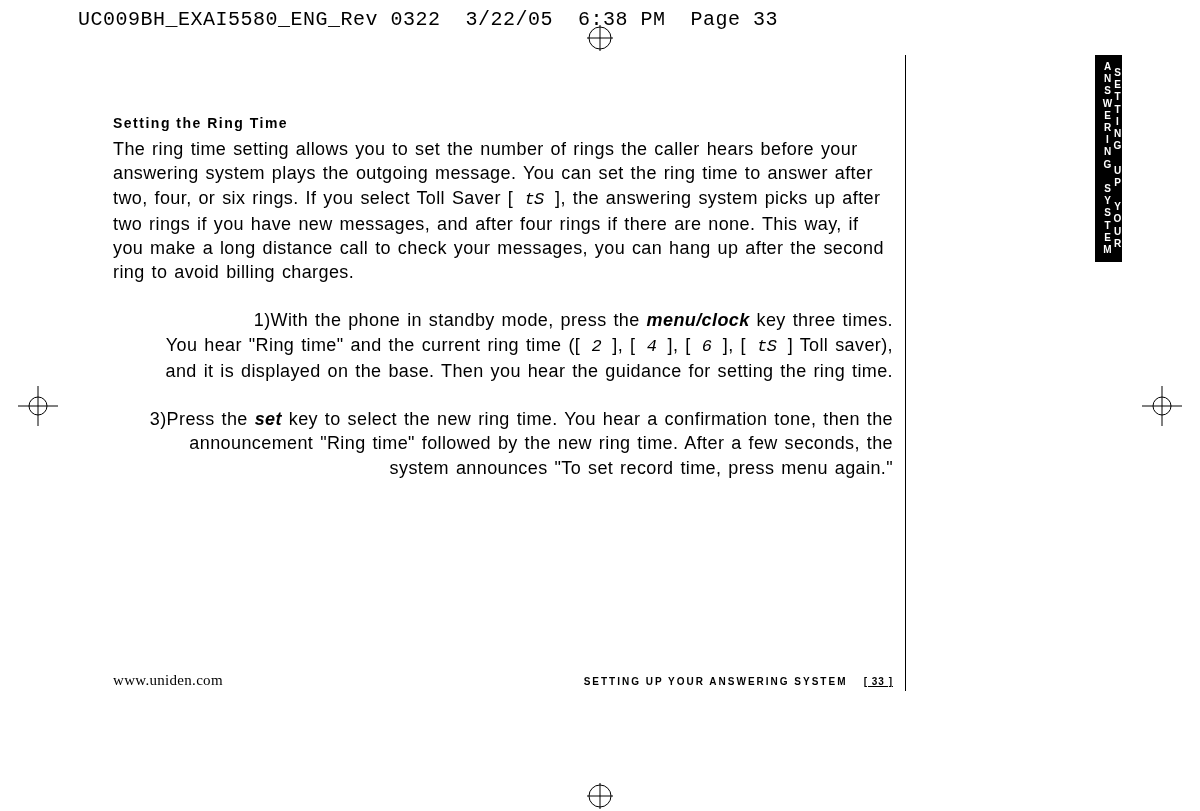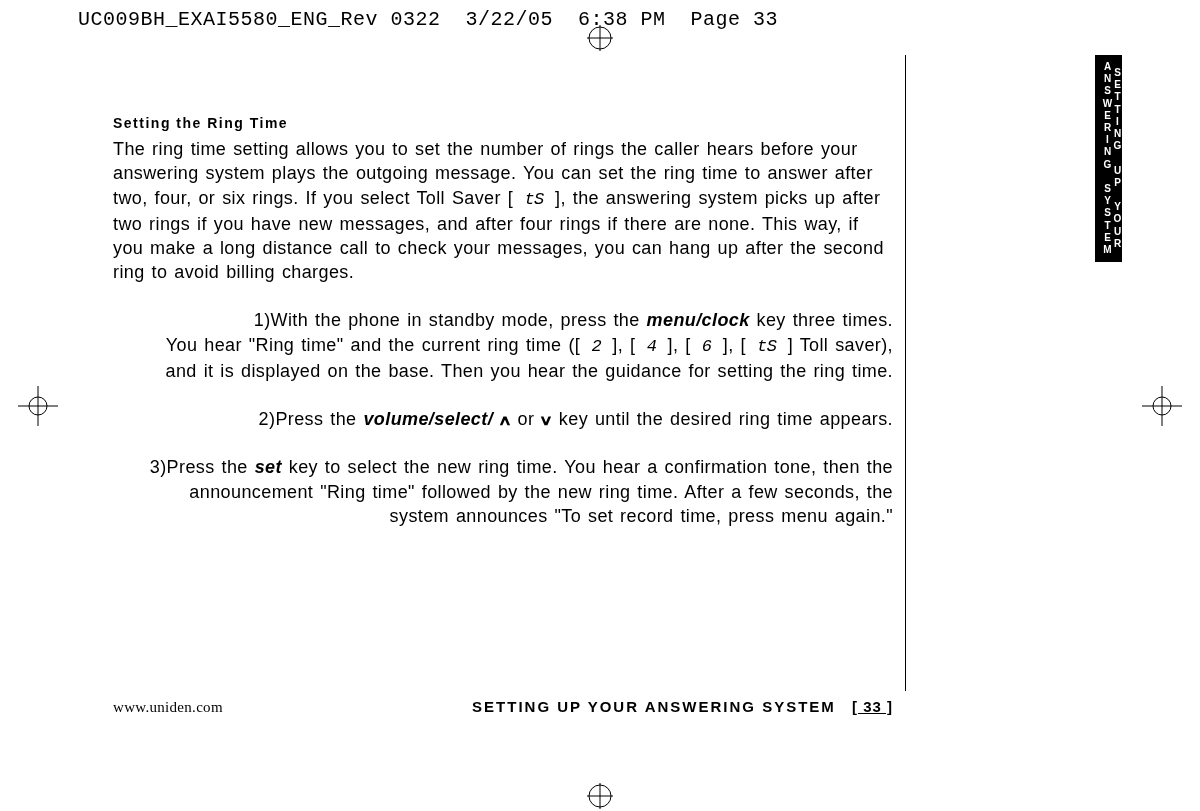--- a/index.html
+++ b/index.html
@@ -89,31 +89,31 @@
     letter-spacing: 1.2px;
     text-align: center;
     padding: 6px 0;
     writing-mode: vertical-rl;
     text-orientation: upright;
     line-height: 1.0;
   }
   .side-tab .line1, .side-tab .line2 { display: block; }
   .footer {
     position: absolute;
-    top: 698px;
+    top: 671px;
     left: 113px;
     width: 780px;
     font-size: 15px;
     display: flex;
     justify-content: space-between;
     align-items: baseline;
     text-align: center;
   }
   .footer .url { font-family: Georgia, "Times New Roman", serif; letter-spacing: 0.3px; }
-  .footer .section-foot { font-weight: bold; letter-spacing: 2px; font-size: 15px; }
+  .footer .section-foot { font-weight: bold; letter-spacing: 2px; font-size: 10px; }
   .footer .pagenum { margin-left: 12px; letter-spacing: 1px; text-decoration: underline; }
 </style>
 </head>
 <body>
 
 <div class="header-line">UC009BH_EXAI5580_ENG_Rev 0322  3/22/05  6:38 PM  Page 33</div>
 
 <div class="crop-mark crop-top">
 <svg width="26" height="26" viewBox="0 0 26 26">
       <circle cx="13" cy="13" r="11" fill="none" stroke="#000" stroke-width="1"></circle>
@@ -155,23 +155,20 @@
 
   <div class="intro-para">
     <span>The ring time setting allows you to set the number of rings the caller hears before your answering system plays the outgoing message. You can set the ring time to answer after two, four, or six rings. If you select Toll Saver [</span><span class="seg"> tS </span><span>], the answering system picks up after two rings if you have new messages, and after four rings if there are none. This way, if you make a long distance call to check your messages, you can hang up after the second ring to avoid billing charges.</span>
   </div>
 
   <div class="step">
     <span class="step-num">1)</span><span>With the phone in standby mode, press the </span><span class="bi">menu/clock</span><span> key three times.</span><br>
     <span>You hear "Ring time" and the current ring time ([</span><span class="seg"> 2 </span><span>], [</span><span class="seg"> 4 </span><span>], [</span><span class="seg"> 6 </span><span>], [</span><span class="seg"> tS </span><span>] Toll saver), and it is displayed on the base. Then you hear the guidance for setting the ring time.</span>
   </div>
 
-  <div class="step">
-    <span class="step-num">2)</span><span>Press the </span><span class="bi">volume/select/</span> <span class="arrow">∧</span><span> or </span> <span class="arrow">∨</span><span> key until the desired ring time appears.</span>
-  </div>
 
   <div class="step">
     <span class="step-num">3)</span><span>Press the </span><span class="bi">set</span><span> key to select the new ring time. You hear a confirmation tone, then the announcement "Ring time" followed by the new ring time. After a few seconds, the system announces "To set record time, press menu again."</span>
   </div>
 </div>
 
 <div class="footer">
   <span class="url">www.uniden.com</span>
   <span>
     <span class="section-foot">SETTING UP YOUR ANSWERING SYSTEM</span>

